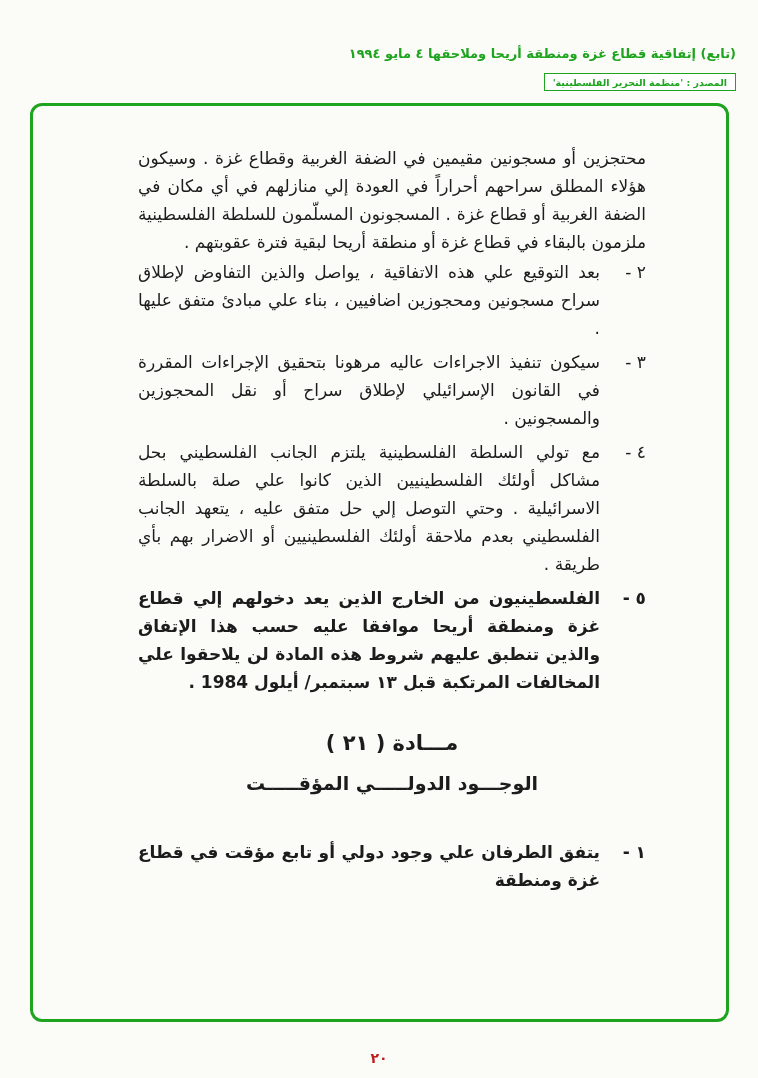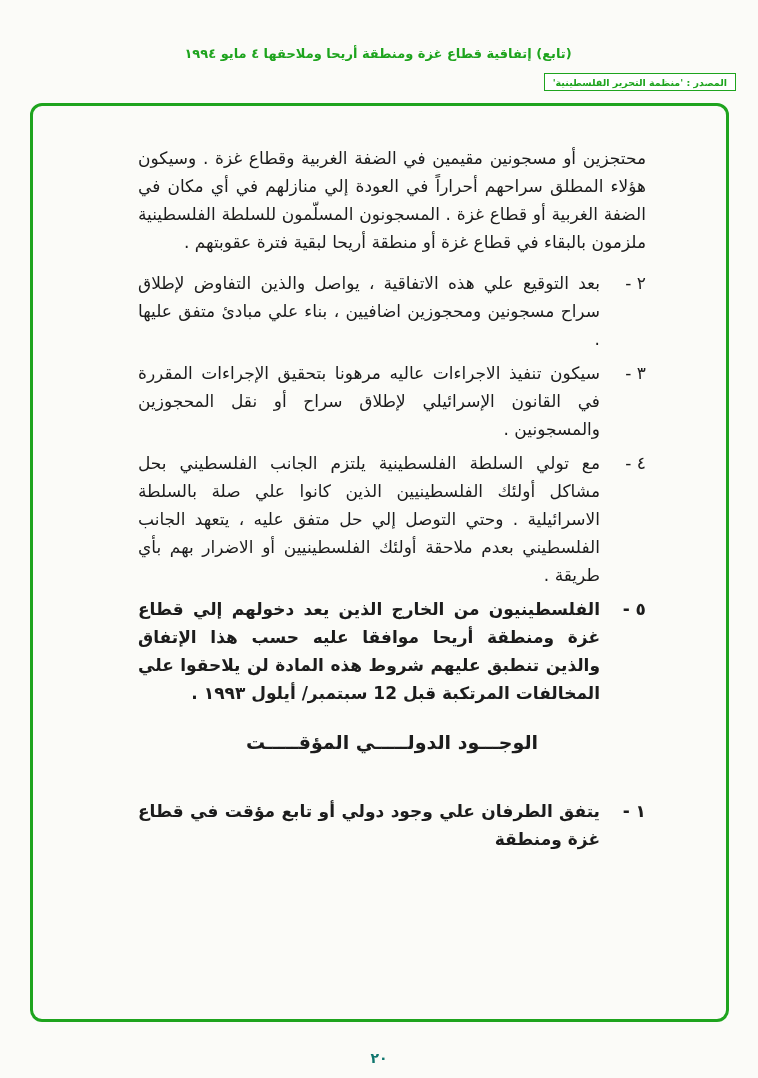--- a/index.html
+++ b/index.html
@@ -15,21 +15,21 @@
     font-family: "DejaVu Sans", sans-serif;
     overflow: hidden;
   }
 
   .doc-header {
     position: absolute;
     top: 46px;
     left: 20px;
     right: 22px;
     direction: rtl;
-    text-align: center;
+    text-align: right;
     color: var(--green);
     font-size: 13px;
     font-weight: bold;
     letter-spacing: 0.2px;
   }
 
   .source-badge {
     position: absolute;
     top: 73px;
     right: 22px;
@@ -59,21 +59,21 @@
     right: 112px;
     width: 508px;
     direction: rtl;
     color: var(--ink);
     font-size: 17px;
     line-height: 28px;
     text-align: justify;
   }
 
   .intro-paragraph {
-    margin-bottom: 13px;
+    margin-bottom: 2px;
     text-align: justify;
   }
 
   .clause-item {
     display: flex;
     margin-bottom: 6px;
   }
   .clause-item .clause-number {
     flex: 0 0 46px;
     white-space: nowrap;
@@ -87,40 +87,40 @@
 
   .article-title {
     margin-top: 32px;
     text-align: center;
     font-size: 21px;
     line-height: 30px;
     font-weight: bold;
     letter-spacing: 1px;
   }
   .article-subtitle {
-    margin-top: 20px;
+    margin-top: 10px;
     text-align: center;
     font-size: 19px;
     line-height: 30px;
     font-weight: bold;
     letter-spacing: 0.5px;
   }
 
   .clause-item.first-clause {
     margin-top: 40px;
     font-weight: bold;
   }
 
   .page-number {
     position: absolute;
     bottom: 12px;
     left: 0;
     right: 0;
     text-align: center;
-    color: #0f766e;
+    color: #b91c1c;
     font-size: 14px;
     font-weight: bold;
   }
 </style>
 </head>
 <body>
 
 <div class="doc-header">(تابع) إتفاقية قطاع غزة ومنطقة أريحا وملاحقها  ٤ مايو ١٩٩٤</div>
 
 <div class="source-badge">المصدر :  'منظمة التحرير الفلسطينية'</div>
@@ -141,23 +141,24 @@
     <span class="clause-text">سيكون تنفيذ الاجراءات عاليه مرهونا بتحقيق الإجراءات المقررة في القانون الإسرائيلي لإطلاق سراح أو نقل المحجوزين والمسجونين .</span>
   </div>
 
   <div class="clause-item">
     <span class="clause-number">٤ -</span>
     <span class="clause-text">مع تولي السلطة الفلسطينية يلتزم الجانب الفلسطيني بحل مشاكل أولئك الفلسطينيين الذين كانوا علي صلة بالسلطة الاسرائيلية . وحتي التوصل إلي حل متفق عليه ،  يتعهد الجانب الفلسطيني بعدم ملاحقة أولئك الفلسطينيين أو الاضرار بهم بأي طريقة .</span>
   </div>
 
   <div class="clause-item bold">
     <span class="clause-number">٥ -</span>
-    <span class="clause-text">الفلسطينيون من الخارج الذين يعد دخولهم إلي قطاع غزة ومنطقة أريحا موافقا عليه حسب هذا الإتفاق والذين تنطبق عليهم شروط هذه المادة لن يلاحقوا علي المخالفات المرتكبة قبل 12 سبتمبر/ أيلول ١٩٩٣ .</span>
+    <span class="clause-text">الفلسطينيون من الخارج الذين يعد دخولهم إلي قطاع غزة ومنطقة أريحا موافقا عليه حسب هذا الإتفاق والذين تنطبق عليهم شروط هذه المادة لن يلاحقوا علي المخالفات المرتكبة قبل ١٣ سبتمبر/ أيلول 1984 .</span>
   </div>
 
+  <div class="article-title">مـــادة  ( ٢١ )</div>
 
   <div class="article-subtitle">الوجـــود الدولـــــي المؤقـــــت</div>
 
   <div class="clause-item first-clause">
     <span class="clause-number">١ -</span>
     <span class="clause-text">يتفق الطرفان علي وجود دولي أو تابع مؤقت في قطاع غزة ومنطقة</span>
   </div>
 
 </div>
 

